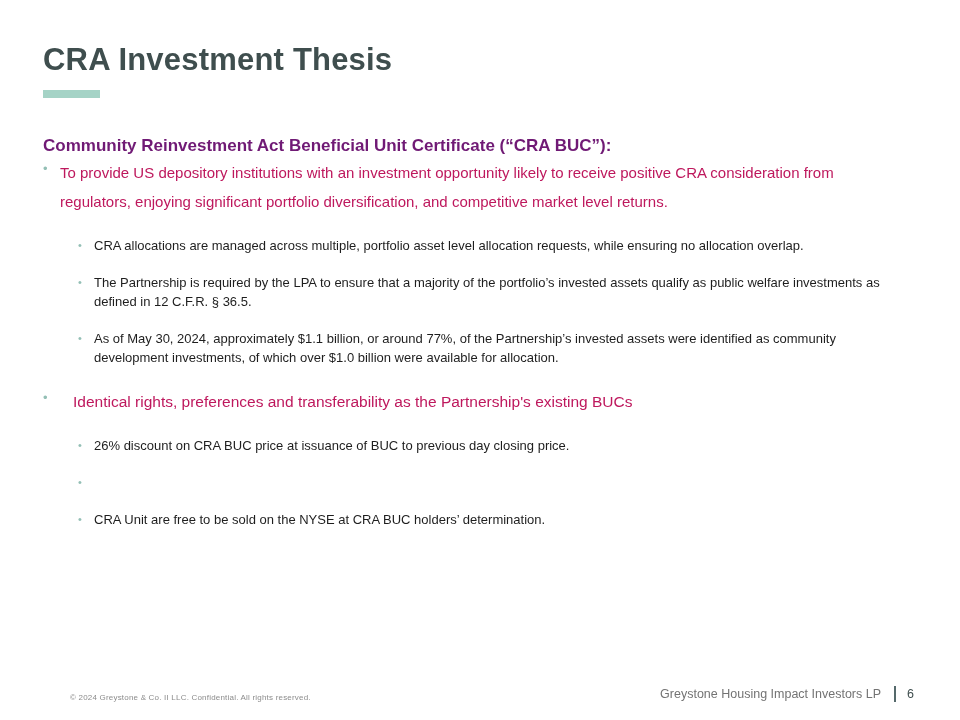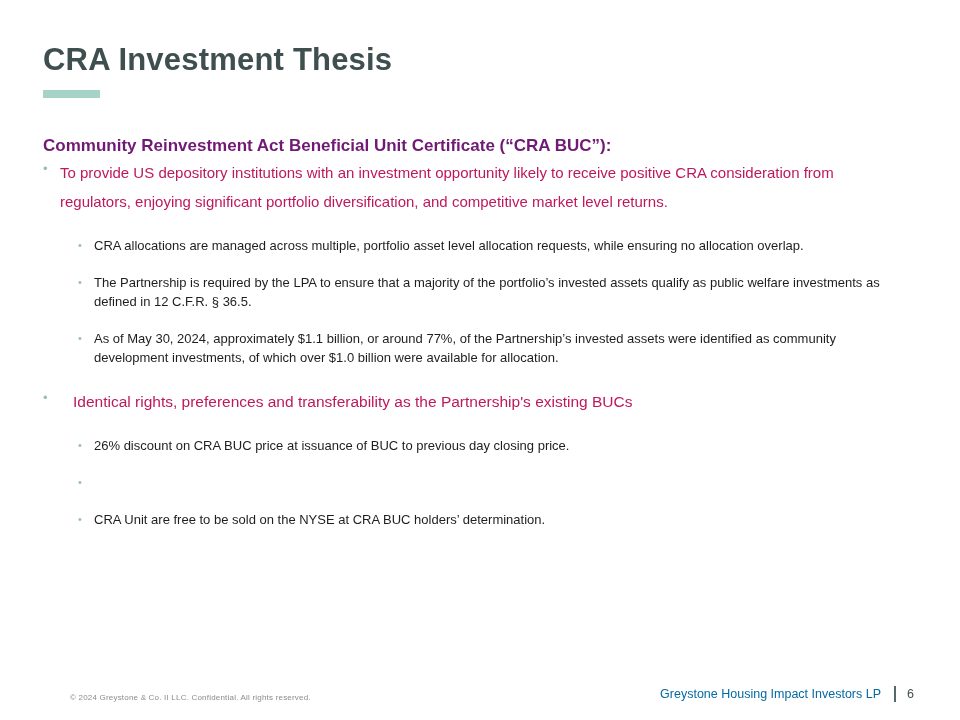--- a/index.html
+++ b/index.html
@@ -110,21 +110,21 @@
     font-size: 8px;
     color: #8c8c8c;
     letter-spacing: 0.2px;
   }
   .footer-right {
     display: flex;
     align-items: center;
   }
   .footer-company {
     font-size: 12.5px;
-    color: #0369a1;
+    color: #737373;
   }
   .footer-divider {
     width: 2px;
     height: 16px;
     background: #55696b;
     margin: 0 11px 0 13px;
   }
   .footer-page {
     font-size: 12.5px;
     color: #3f4e4e;

